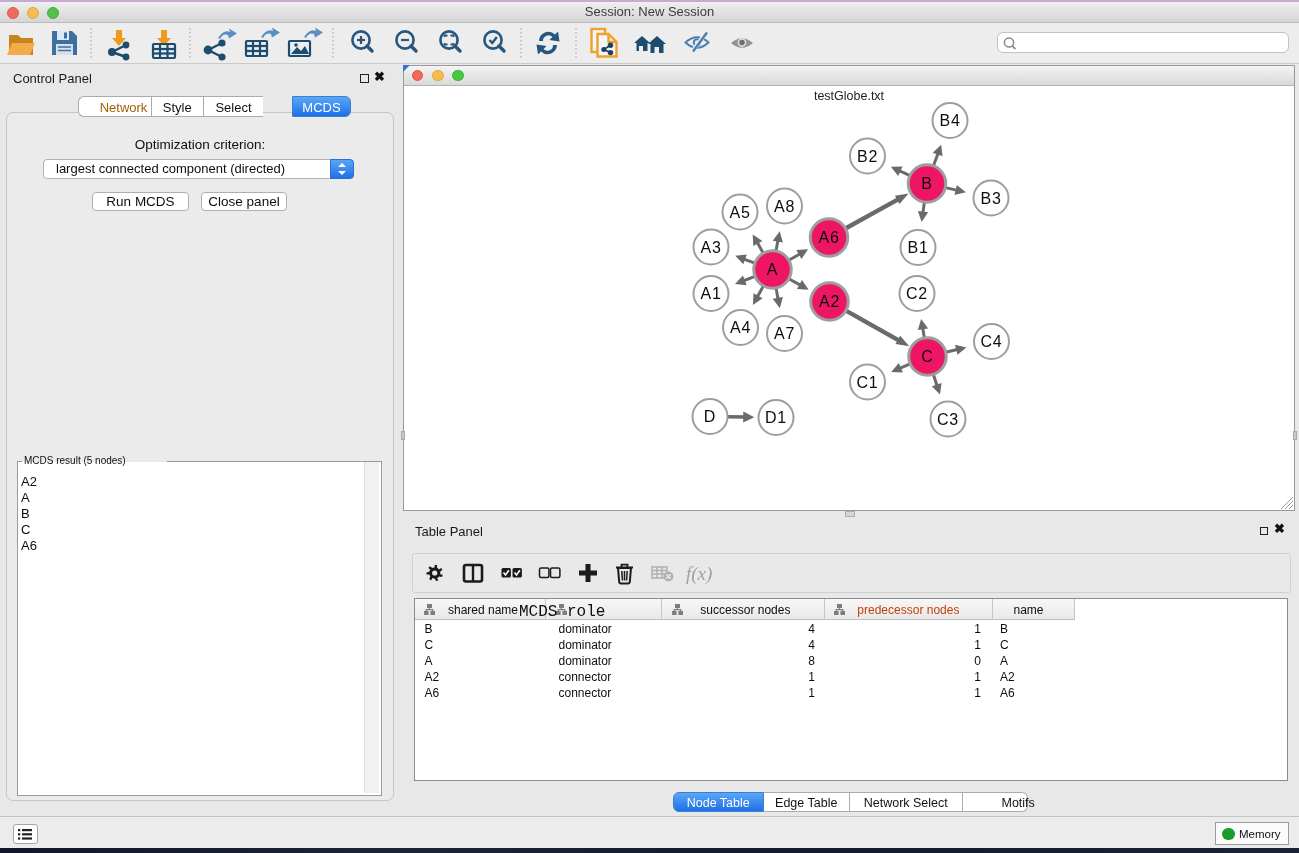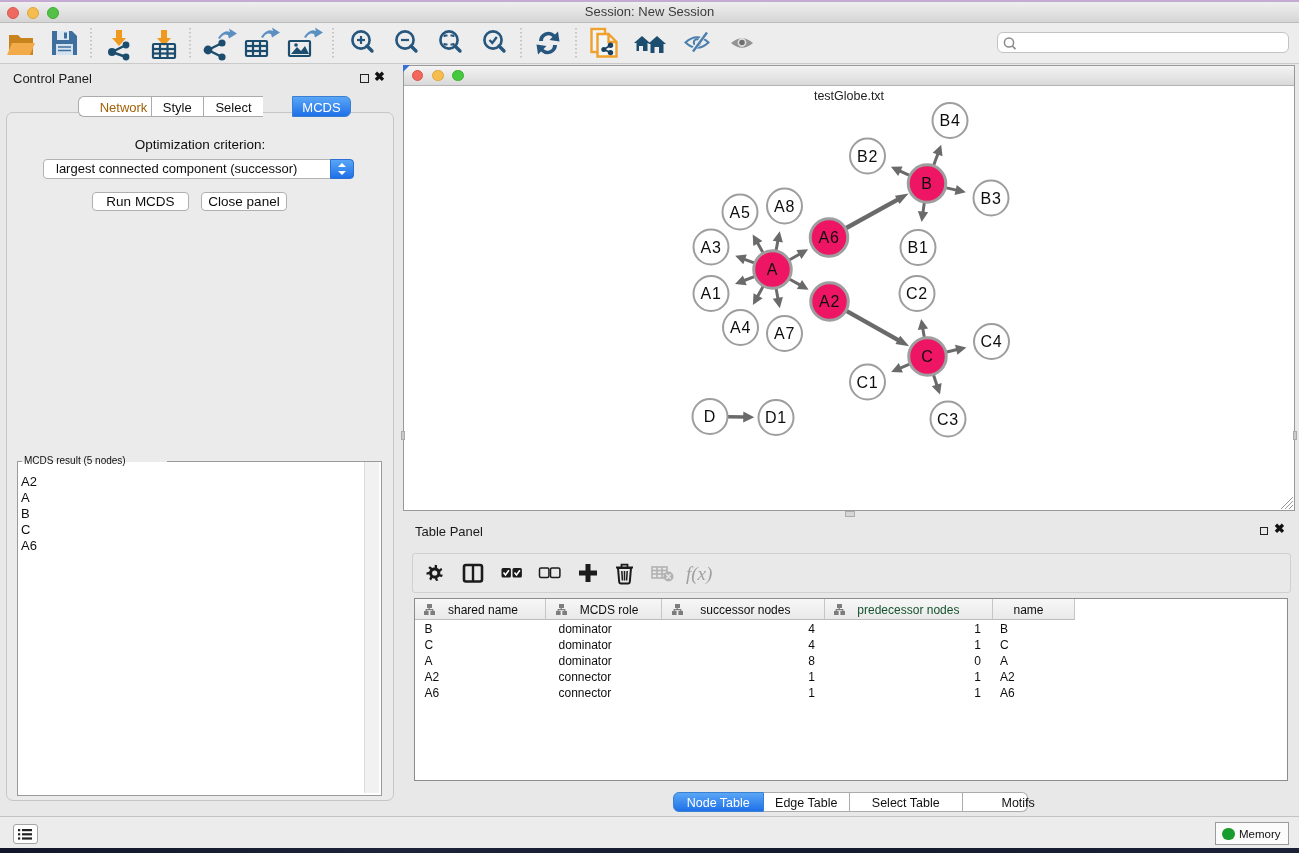--- a/index.html
+++ b/index.html
@@ -129,21 +129,21 @@
 <div class="abs" style="left:13px;top:71px;font-size:13px;color:#1a1a1a;">Control Panel</div>
 <div class="abs" style="left:360px;top:74px;width:9px;height:9px;border:1.6px solid #222;"></div>
 <div class="abs" style="left:374px;top:69px;font-size:13px;font-weight:bold;color:#111;">✖</div>
 <div class="abs" style="left:6px;top:112px;width:388px;height:689px;background:#ebebeb;border:1px solid #c6c6c6;border-radius:7px;"></div>
 <div class="abs" style="left:78px;top:96px;width:90px;height:21px;font-size:13px;text-align:center;line-height:21px;background:#fff;color:#a16207;border:1px solid #ababab;border-radius:6px 0 0 6px;border-right:none;">Network</div>
 <div class="abs" style="left:150.5px;top:96px;width:52.5px;height:21px;font-size:13px;text-align:center;line-height:21px;background:#fff;color:#111;border:1px solid #ababab;border-right:none;">Style</div>
 <div class="abs" style="left:203px;top:96px;width:60px;height:21px;font-size:13px;text-align:center;line-height:21px;background:#fff;color:#111;border:1px solid #ababab;border-right:none;">Select</div>
 <div class="abs" style="left:263px;top:96px;width:59px;height:21px;font-size:13px;text-align:center;line-height:21px;background:linear-gradient(#5aa7f6,#1e70e8);color:#fff;border:1px solid #3a7fd0;border-radius:0 6px 6px 0;margin-left:29px;">MCDS</div>
 <div class="abs" style="left:6px;top:137px;width:388px;text-align:center;font-size:13.5px;color:#0e0e0e;">Optimization criterion:</div>
 <div class="abs" style="left:43px;top:159px;width:311px;height:20px;background:#fff;border:1px solid #b2b2b2;border-radius:4px;"></div>
-<div class="abs" style="left:56px;top:161px;width:280px;height:16px;font-size:13px;color:#0e0e0e;">largest connected component (successor)</div>
+<div class="abs" style="left:56px;top:161px;width:280px;height:16px;font-size:13px;color:#0e0e0e;">largest connected component (directed)</div>
 <div class="abs blue-grad" style="left:330px;top:159px;width:24px;height:20px;border:1px solid #2b6fd4;border-radius:0 4px 4px 0;"></div>
 <svg class="abs" style="left:334px;top:161px;" width="16" height="16" viewBox="0 0 16 16">
     <path d="M4,6 l4,-4 4,4 z" fill="#fff"></path>
     <path d="M4,10 l4,4 4,-4 z" fill="#fff"></path>
   </svg>
 <div class="abs" style="left:92px;top:192px;width:97px;height:19px;background:#fff;border:1px solid #b0b0b0;border-radius:4px;text-align:center;line-height:18px;font-size:13.5px;color:#0e0e0e;">Run MCDS</div>
 <div class="abs" style="left:201px;top:192px;width:86px;height:19px;background:#fff;border:1px solid #b0b0b0;border-radius:4px;text-align:center;line-height:18px;font-size:13.5px;color:#0e0e0e;">Close panel</div>
 <div class="abs" style="left:17px;top:461px;width:365px;height:335px;background:#fff;border:1px solid #9a9a9a;"></div>
 <div class="abs" style="left:22px;top:455px;width:145px;height:7px;background:#ebebeb;"></div>
 <div class="abs" style="left:24px;top:455px;font-size:10px;color:#0e0e0e;background:transparent;">MCDS result (5 nodes)</div>
@@ -337,23 +337,23 @@
   </svg>
 <svg class="abs" style="left:834px;top:604px;" width="11" height="11" viewBox="0 0 11 11">
     <g fill="#7d7d7d">
       <rect x="3" y="0" width="5" height="4"></rect>
       <rect x="0" y="7" width="4.6" height="4"></rect>
       <rect x="6.4" y="7" width="4.6" height="4"></rect>
       <path d="M5.2,4 v1.6 M2.2,7 v-1.4 h6.6 v1.4" stroke="#7d7d7d" stroke-width="1.2" fill="none"></path>
     </g>
   </svg>
 <div class="abs" style="left:393px;top:603px;width:180px;text-align:center;font-size:12px;color:#0e0e0e;">shared name</div>
-<div class="abs" style="left:519px;top:603px;width:180px;text-align:center;font-size:12px;color:#0e0e0e;">MCDS role</div>
+<div class="abs" style="left:519px;top:603px;width:180px;font-size:16px;color:#0e0e0e;font-family:Liberation Mono, monospace;">MCDS role</div>
 <div class="abs" style="left:655.4px;top:603px;width:180px;text-align:center;font-size:12px;color:#0e0e0e;">successor nodes</div>
-<div class="abs" style="left:818.4px;top:603px;width:180px;text-align:center;font-size:12px;color:#14532d;">predecessor nodes</div>
+<div class="abs" style="left:818.4px;top:603px;width:180px;text-align:center;font-size:12px;color:#c2410c;">predecessor nodes</div>
 <div class="abs" style="left:938.5px;top:603px;width:180px;text-align:center;font-size:12px;color:#0e0e0e;">name</div>
 <div class="abs" style="left:424.5px;top:622px;font-size:12px;color:#0e0e0e;">B</div>
 <div class="abs" style="left:558.5px;top:622px;font-size:12px;color:#0e0e0e;">dominator</div>
 <div class="abs" style="left:715px;top:622px;width:100px;text-align:right;font-size:12px;color:#0e0e0e;">4</div>
 <div class="abs" style="left:881px;top:622px;width:100px;text-align:right;font-size:12px;color:#0e0e0e;">1</div>
 <div class="abs" style="left:1000px;top:622px;font-size:12px;color:#0e0e0e;">B</div>
 <div class="abs" style="left:424.5px;top:638px;font-size:12px;color:#0e0e0e;">C</div>
 <div class="abs" style="left:558.5px;top:638px;font-size:12px;color:#0e0e0e;">dominator</div>
 <div class="abs" style="left:715px;top:638px;width:100px;text-align:right;font-size:12px;color:#0e0e0e;">4</div>
 <div class="abs" style="left:881px;top:638px;width:100px;text-align:right;font-size:12px;color:#0e0e0e;">1</div>
@@ -368,13 +368,13 @@
 <div class="abs" style="left:715px;top:670px;width:100px;text-align:right;font-size:12px;color:#0e0e0e;">1</div>
 <div class="abs" style="left:881px;top:670px;width:100px;text-align:right;font-size:12px;color:#0e0e0e;">1</div>
 <div class="abs" style="left:1000px;top:670px;font-size:12px;color:#0e0e0e;">A2</div>
 <div class="abs" style="left:424.5px;top:686px;font-size:12px;color:#0e0e0e;">A6</div>
 <div class="abs" style="left:558.5px;top:686px;font-size:12px;color:#0e0e0e;">connector</div>
 <div class="abs" style="left:715px;top:686px;width:100px;text-align:right;font-size:12px;color:#0e0e0e;">1</div>
 <div class="abs" style="left:881px;top:686px;width:100px;text-align:right;font-size:12px;color:#0e0e0e;">1</div>
 <div class="abs" style="left:1000px;top:686px;font-size:12px;color:#0e0e0e;">A6</div>
 <div class="abs" style="left:673px;top:791.5px;width:90.5px;height:20px;font-size:12.5px;text-align:center;line-height:20px;background:linear-gradient(#5aa7f6,#1e70e8);color:#fff;border:1px solid #3a7fd0;border-radius:6px 0 0 6px;">Node Table</div>
 <div class="abs" style="left:763.5px;top:791.5px;width:86.5px;height:20px;font-size:12.5px;text-align:center;line-height:20px;background:#ffffff;color:#111;border:1px solid #ababab;border-left:none;">Edge Table</div>
-<div class="abs" style="left:850px;top:791.5px;width:112.5px;height:20px;font-size:12.5px;text-align:center;line-height:20px;background:#fff;color:#111;border:1px solid #ababab;border-left:none;">Select Table</div>
+<div class="abs" style="left:850px;top:791.5px;width:112.5px;height:20px;font-size:12.5px;text-align:center;line-height:20px;background:#fff;color:#111;border:1px solid #ababab;border-left:none;">Network Select</div>
 <div class="abs" style="left:962.5px;top:791.5px;width:65.5px;height:20px;font-size:12.5px;text-align:center;line-height:20px;background:#fff;color:#111;border:1px solid #ababab;border-left:none;border-radius:0 6px 6px 0;padding-left:39px;">Motifs</div>
 </body></html>

